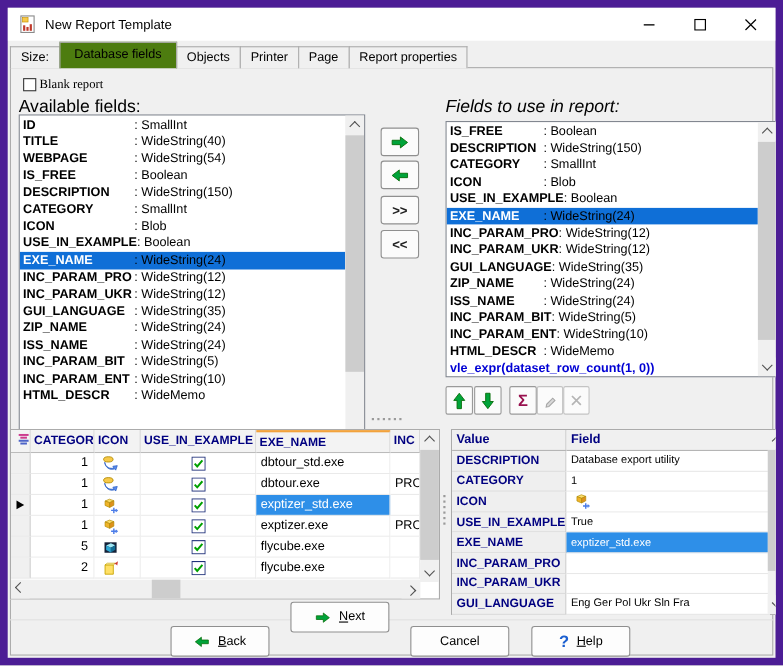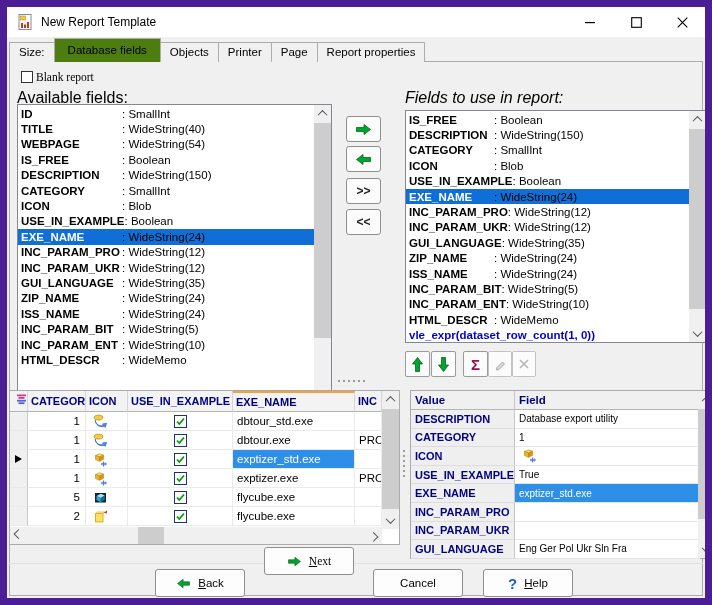--- a/index.html
+++ b/index.html
@@ -555,21 +555,21 @@
   <div class="footer-sep"></div>
   <div id="footer">
       <div class="btn" style="left: 148px; top: 562px;">
         <span style="display: inline-flex;">
           <svg width="15" height="11" viewBox="0 0 17 13">
             <path d="M15.5 4.5 h-7.5 V1.5 L1.5 6.5 L8 11.5 V8.5 H15.5 Z" fill="#00A33A" stroke="#046B04" stroke-width="0.8"></path>
           </svg>
         </span>
         <span><u>B</u>ack</span>
       </div>
-      <div class="btn" style="left: 257px; top: 540px; font-family: Liberation Serif, serif;">
+      <div class="btn" style="left: 257px; top: 540px;">
         <span style="display: inline-flex;">
           <svg width="15" height="11" viewBox="0 0 17 13">
             <path d="M1.5 4.5 h7.5 V1.5 L15.5 6.5 L9 11.5 V8.5 H1.5 Z" fill="#00A33A" stroke="#046B04" stroke-width="0.8"></path>
           </svg>
         </span>
         <span><u>N</u>ext</span>
       </div>
       <div class="btn" style="left: 366px; top: 562px;">
         <span>Cancel</span>
       </div>

